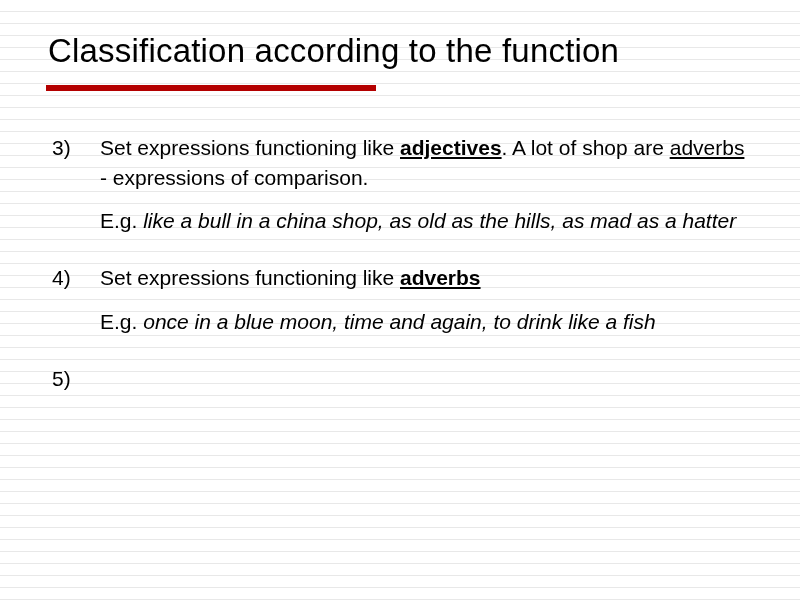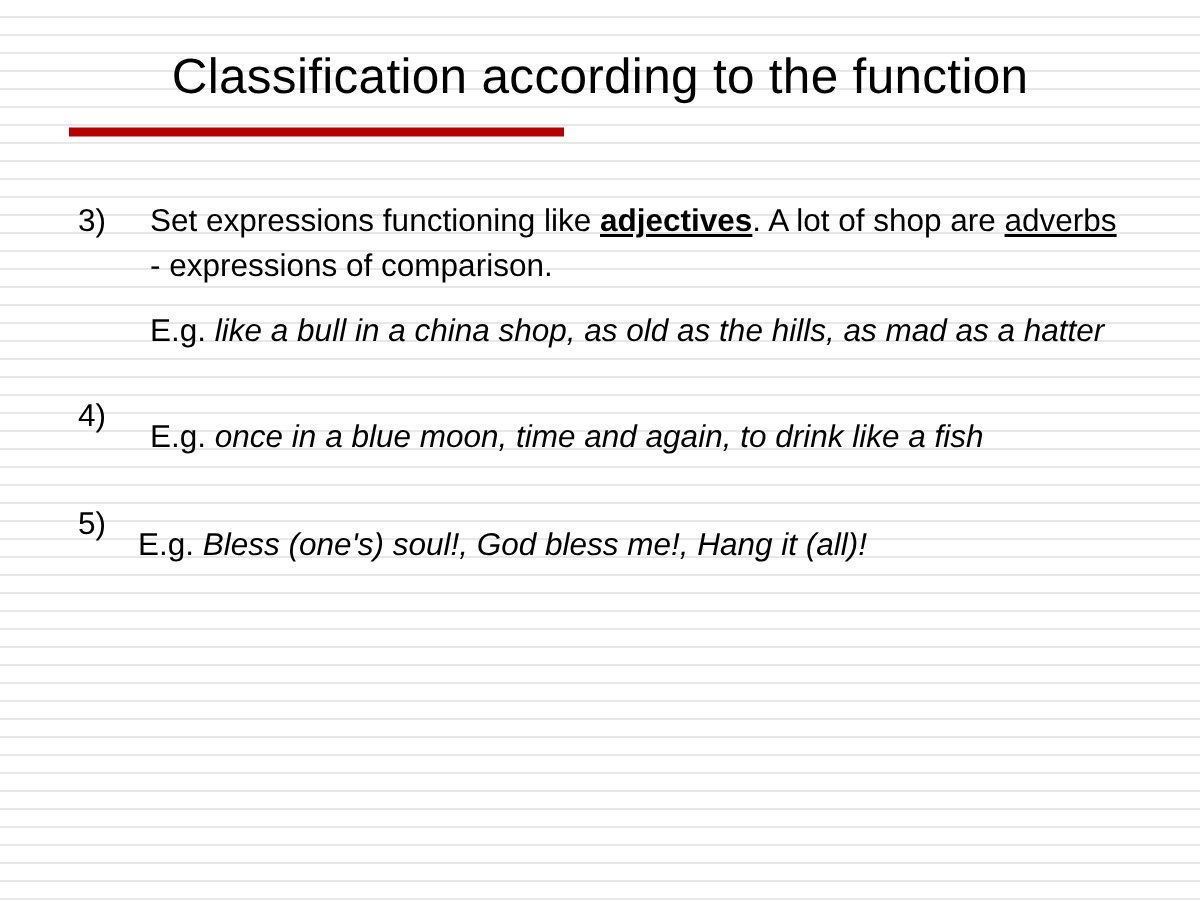--- a/index.html
+++ b/index.html
@@ -28,21 +28,20 @@
     z-index: 1;
     padding: 30px 48px 30px 48px;
   }
   .title {
     font-size: 33px;
     font-weight: 400;
     color: #000;
     line-height: 1.25;
     letter-spacing: 0.2px;
     margin-bottom: 14px;
-    text-align: center;
   }
   .rule {
     height: 6px;
     width: 330px;
     background: #b40000;
     margin-bottom: 42px;
     margin-left: -2px;
   }
   .item {
     display: flex;
@@ -82,28 +81,28 @@
       </div>
       <div class="eg-line">
         <span>E.g. </span><span class="it">like a bull in a china shop, as old as the hills, as mad as a hatter</span>
       </div>
     </div>
   </div>
 
   <div class="item">
     <div class="num">4)</div>
     <div class="body">
+      <div>
+        <span>Set expressions functioning like </span><span class="bu">adverbs</span>
+      </div>
       <div class="eg-line">
         <span>E.g. </span><span class="it">once in a blue moon, time and again, to drink like a fish</span>
       </div>
     </div>
   </div>
 
   <div class="item">
     <div class="num">5)</div>
     <div class="body body5">
-      <div class="eg-line eg5">
-        <span>E.g. </span><span class="it">Bless (one's) soul!, God bless me!, Hang it (all)!</span>
-      </div>
     </div>
   </div>
 
 </div>
 
 </body></html>

